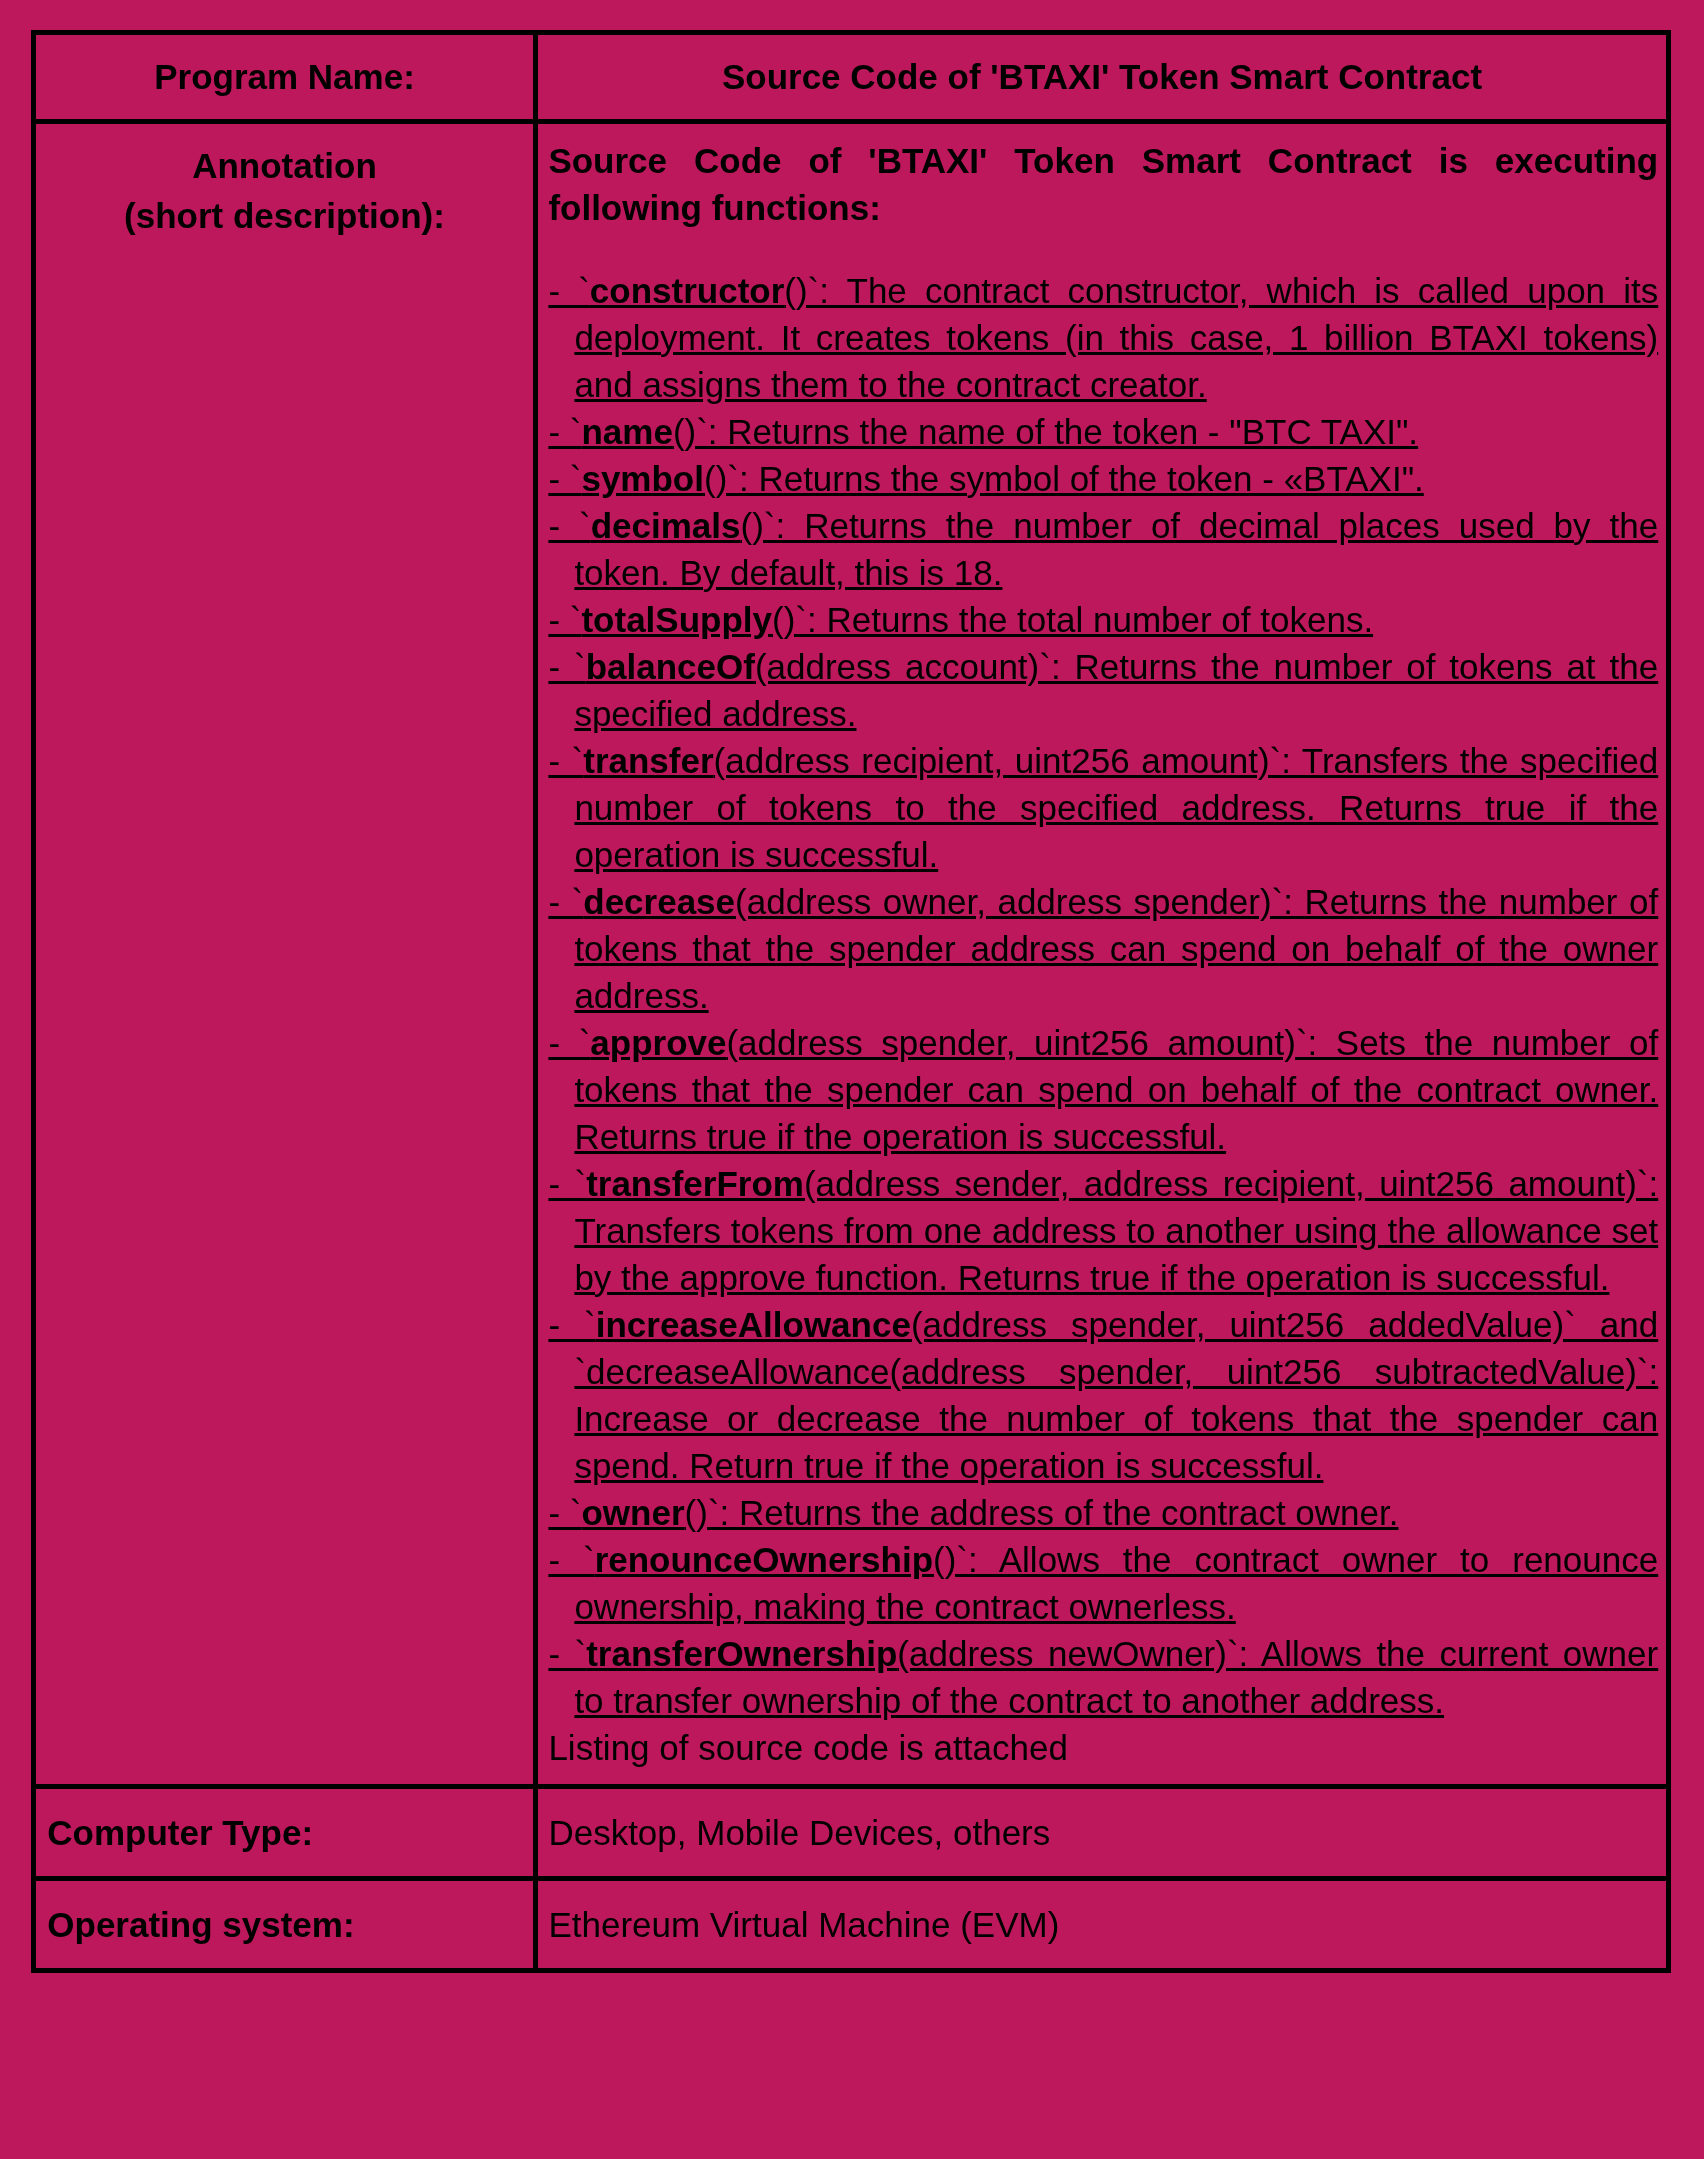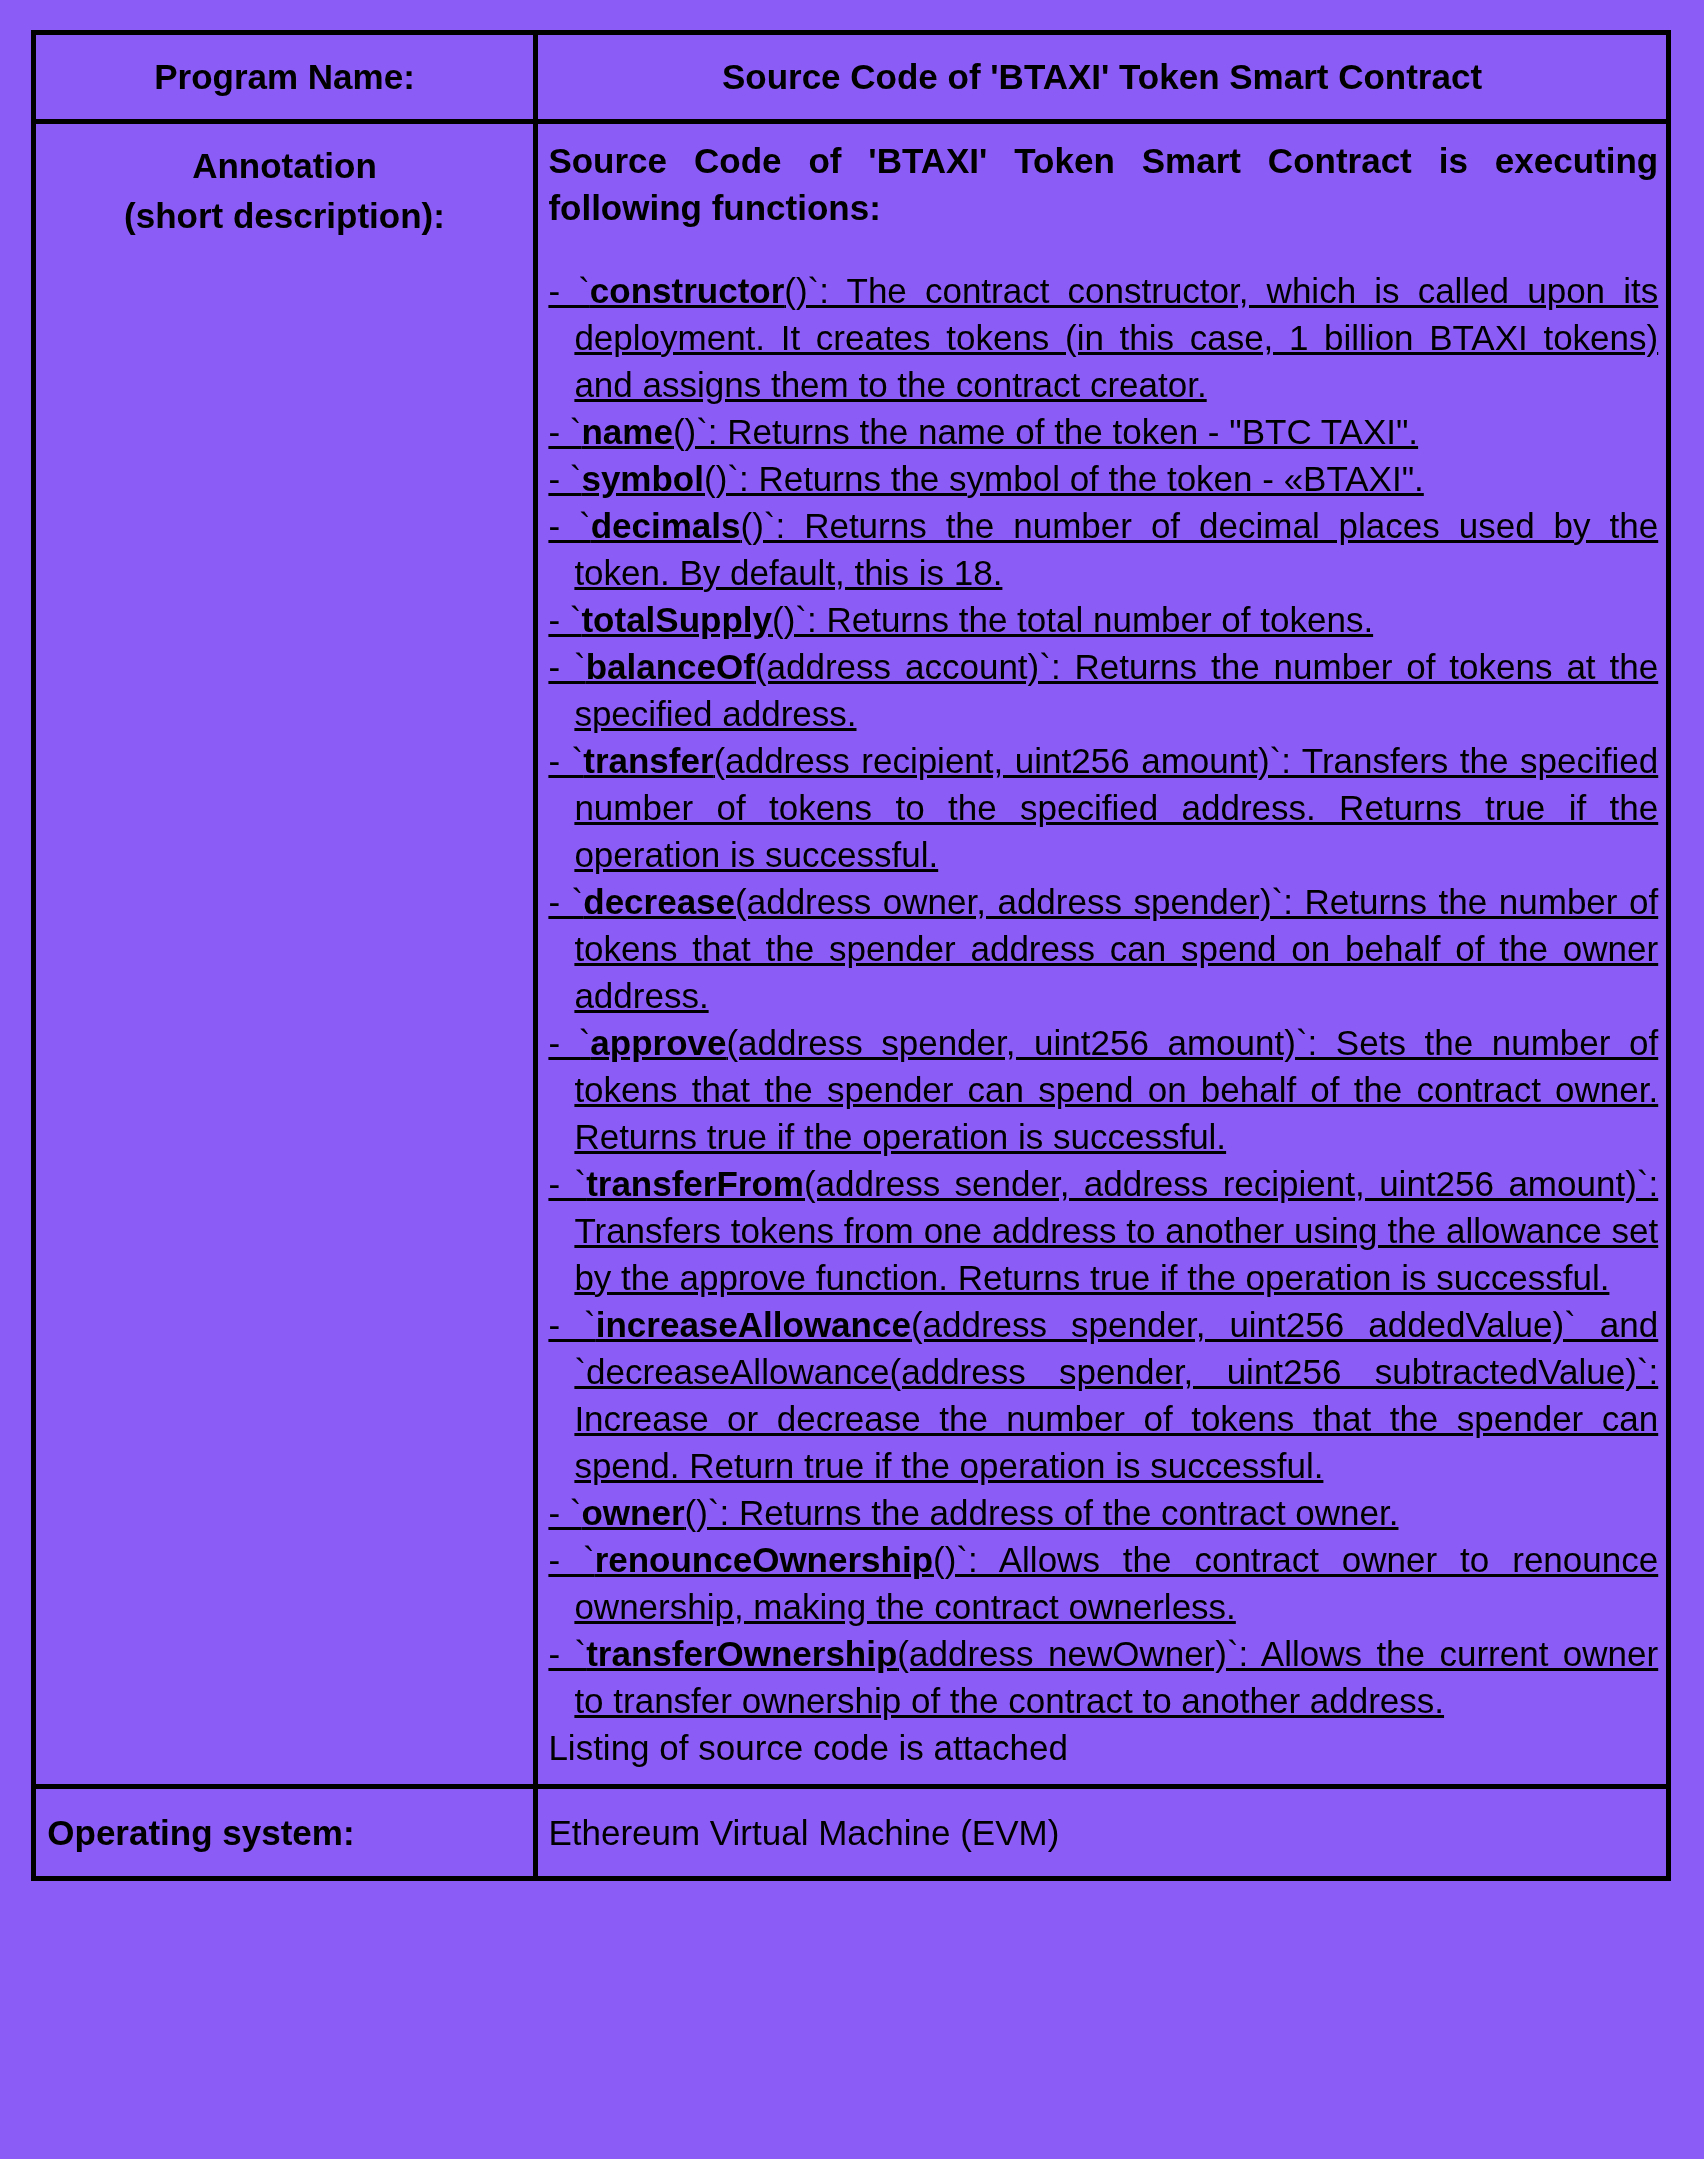--- a/index.html
+++ b/index.html
@@ -6,21 +6,21 @@
   html, body { background: #ffffff; }
   body {
     font-family: "Liberation Sans", sans-serif;
     color: #000000;
     -webkit-font-smoothing: antialiased;
   }
   .page {
     position: relative;
     width: 1704px;
     height: 2160px;
-    background: #8b5cf6;
+    background: #be185d;
     padding: 29.5px 33px 21px 31px;
     overflow: hidden;
   }
   table.doc {
     border-collapse: collapse;
     width: 100%;
     table-layout: fixed;
   }
   col.c1 { width: 502px; }
   td {
@@ -107,20 +107,24 @@
           <div class="li"><span>- `</span><b>increaseAllowance</b><span>(address spender, uint256 addedValue)` and `decreaseAllowance(address spender, uint256 subtractedValue)`: Increase or decrease the number of tokens that the spender can spend. Return true if the operation is successful.</span></div>
           <div class="li"><span>- `</span><b>owner</b><span>()`: Returns the address of the contract owner.</span></div>
           <div class="li"><span>- `</span><b>renounceOwnership</b><span>()`: Allows the contract owner to renounce ownership, making the contract ownerless.</span></div>
           <div class="li"><span>- `</span><b>transferOwnership</b><span>(address newOwner)`: Allows the current owner to transfer ownership of the contract to another address.</span></div>
         </div>
 
         <div class="ann-footer">Listing of source code is attached</div>
       </td>
     </tr>
 
+    <tr class="row-small">
+      <td class="small-label">Computer Type:</td>
+      <td class="small-value">Desktop, Mobile Devices, others</td>
+    </tr>
 
 
     <tr class="row-small">
       <td class="small-label">Operating system:</td>
       <td class="small-value">Ethereum Virtual Machine (EVM)</td>
     </tr>
   </tbody>
     </table>
 </div>
 

